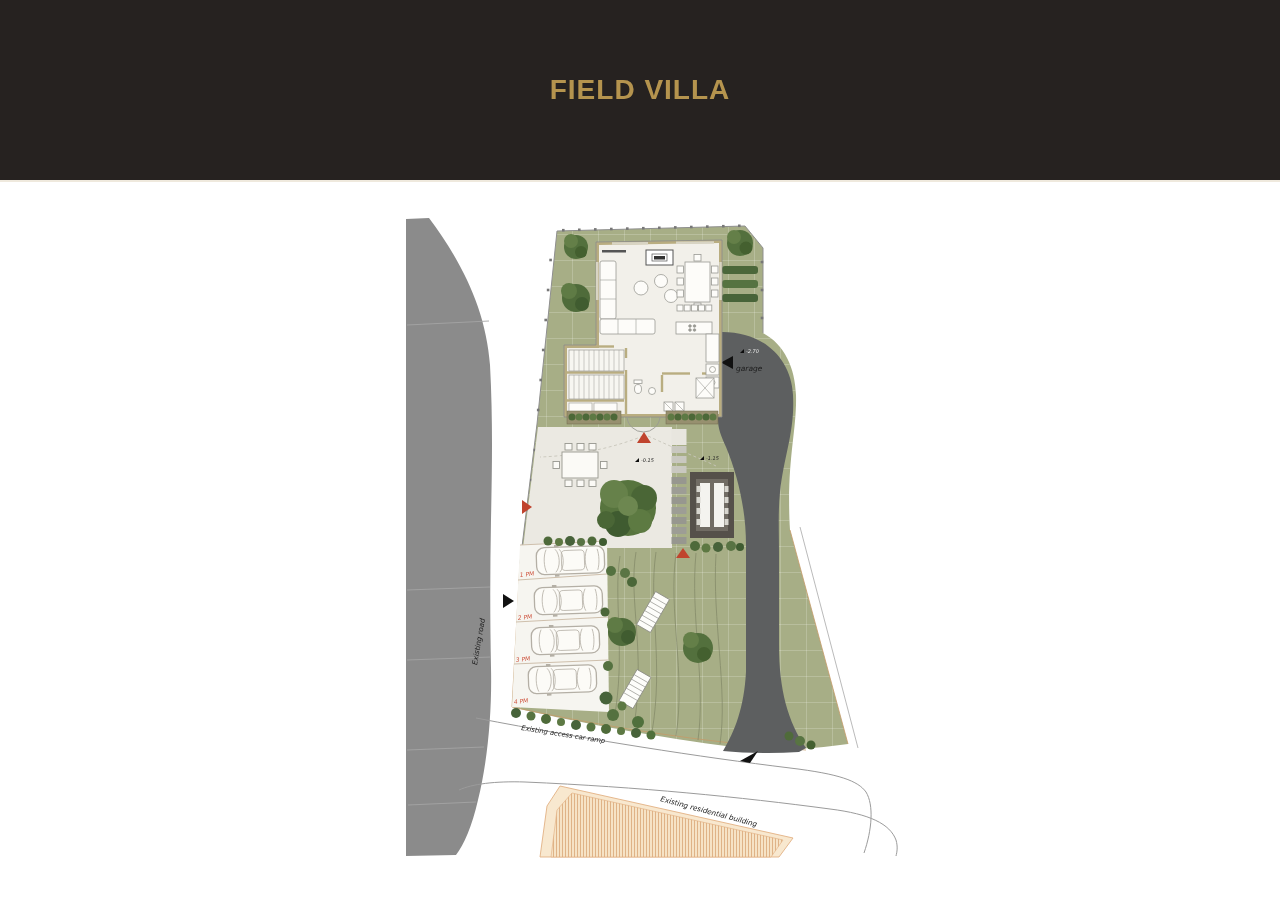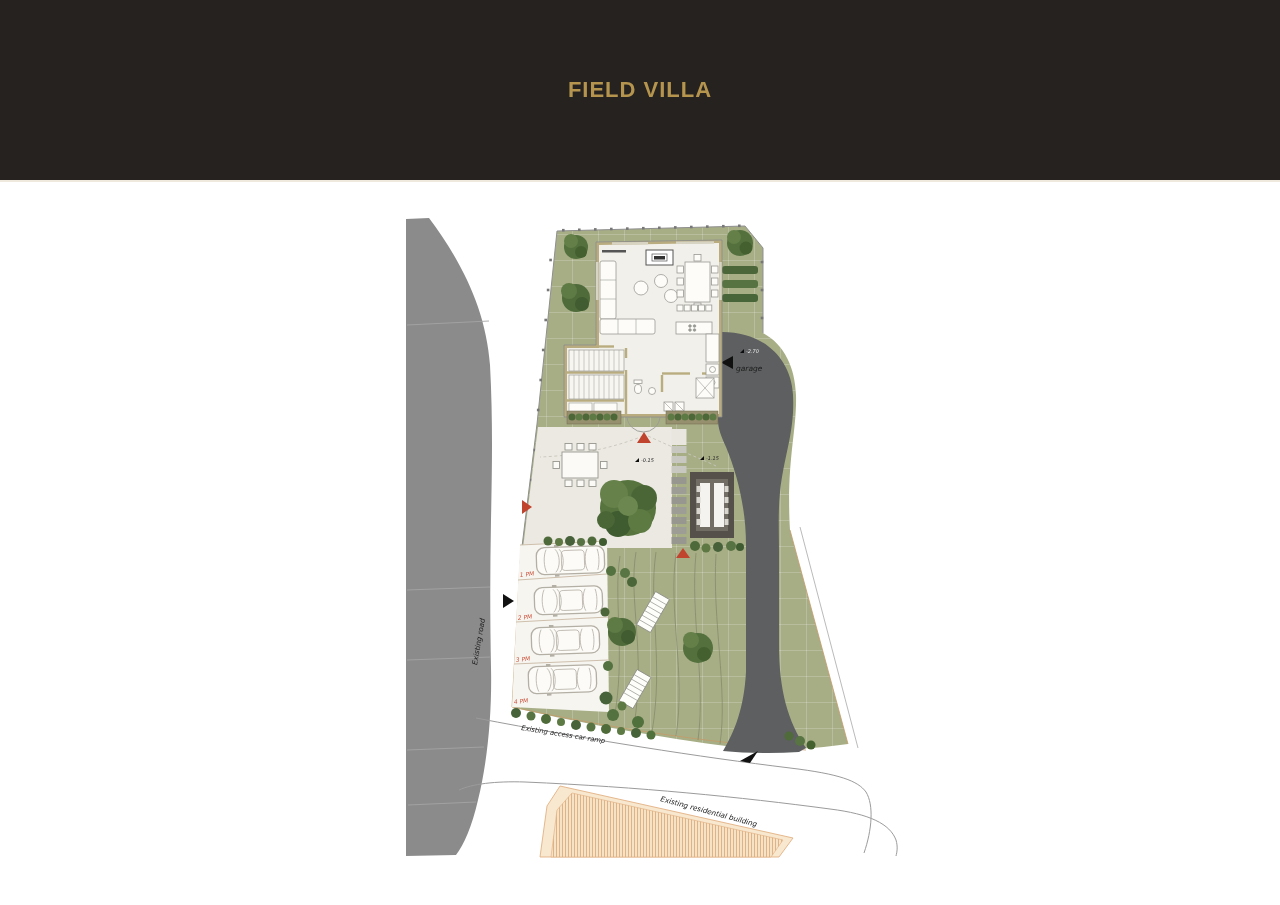--- a/index.html
+++ b/index.html
@@ -1,21 +1,21 @@
 <!DOCTYPE html>
 <html><head>
 <meta charset="utf-8">
 <style>
   html,body{margin:0;padding:0;background:#ffffff;}
   .page{position:relative;width:1280px;height:905px;background:#ffffff;overflow:hidden;
         font-family:"Liberation Sans",sans-serif;}
   .header{position:absolute;left:0;top:0;width:1280px;height:180px;background:#262220;
           display:flex;align-items:center;justify-content:center;
           border-bottom:2px solid #efe9dd;}
-  .header h1{margin:0;font-size:22px;font-weight:700;letter-spacing:1px;color:#b5944e;
+  .header h1{margin:0;font-size:28px;font-weight:700;letter-spacing:1px;color:#b5944e;
              font-family:"Liberation Sans",sans-serif;}
   .plan-wrap{position:absolute;left:0;top:180px;width:1280px;height:725px;}
   svg text{font-family:"DejaVu Sans",sans-serif;}
   .lbl{font-style:italic;fill:#1c1c1c;}
   .elev{font-style:italic;}
 </style>
 </head>
 <body>
 
 <div class="page">

